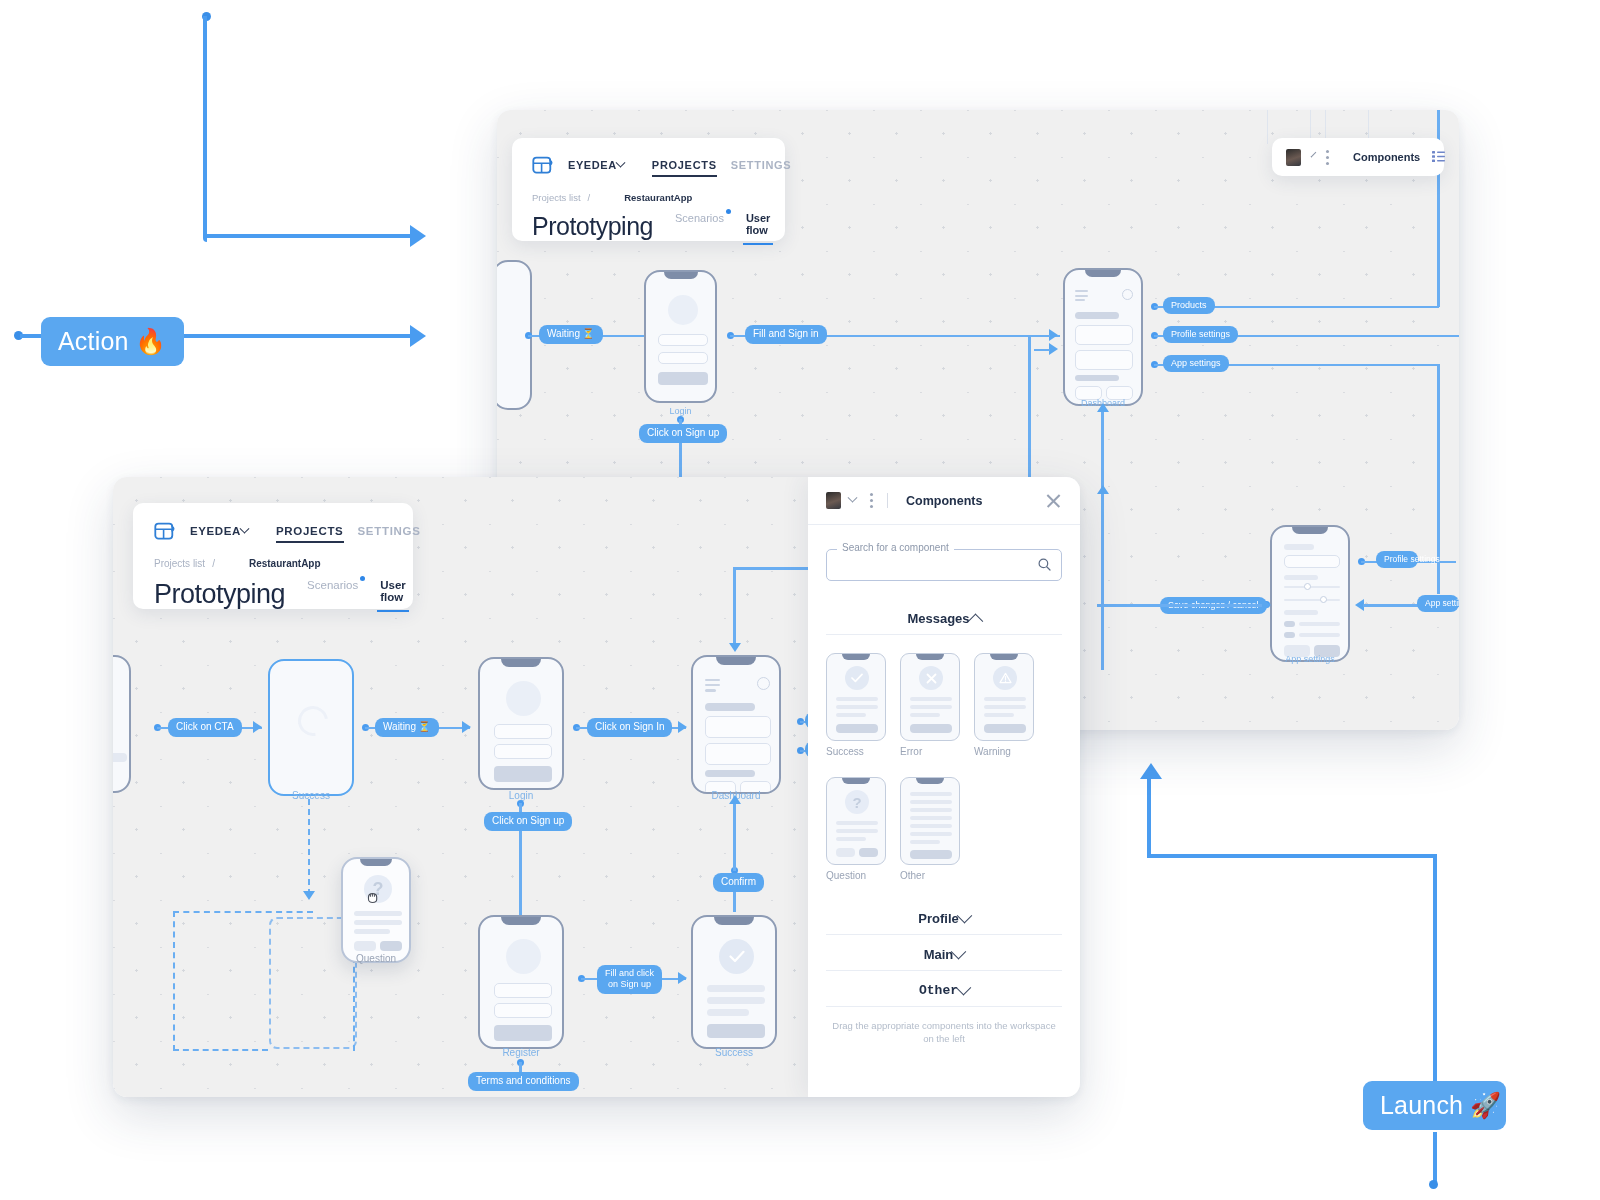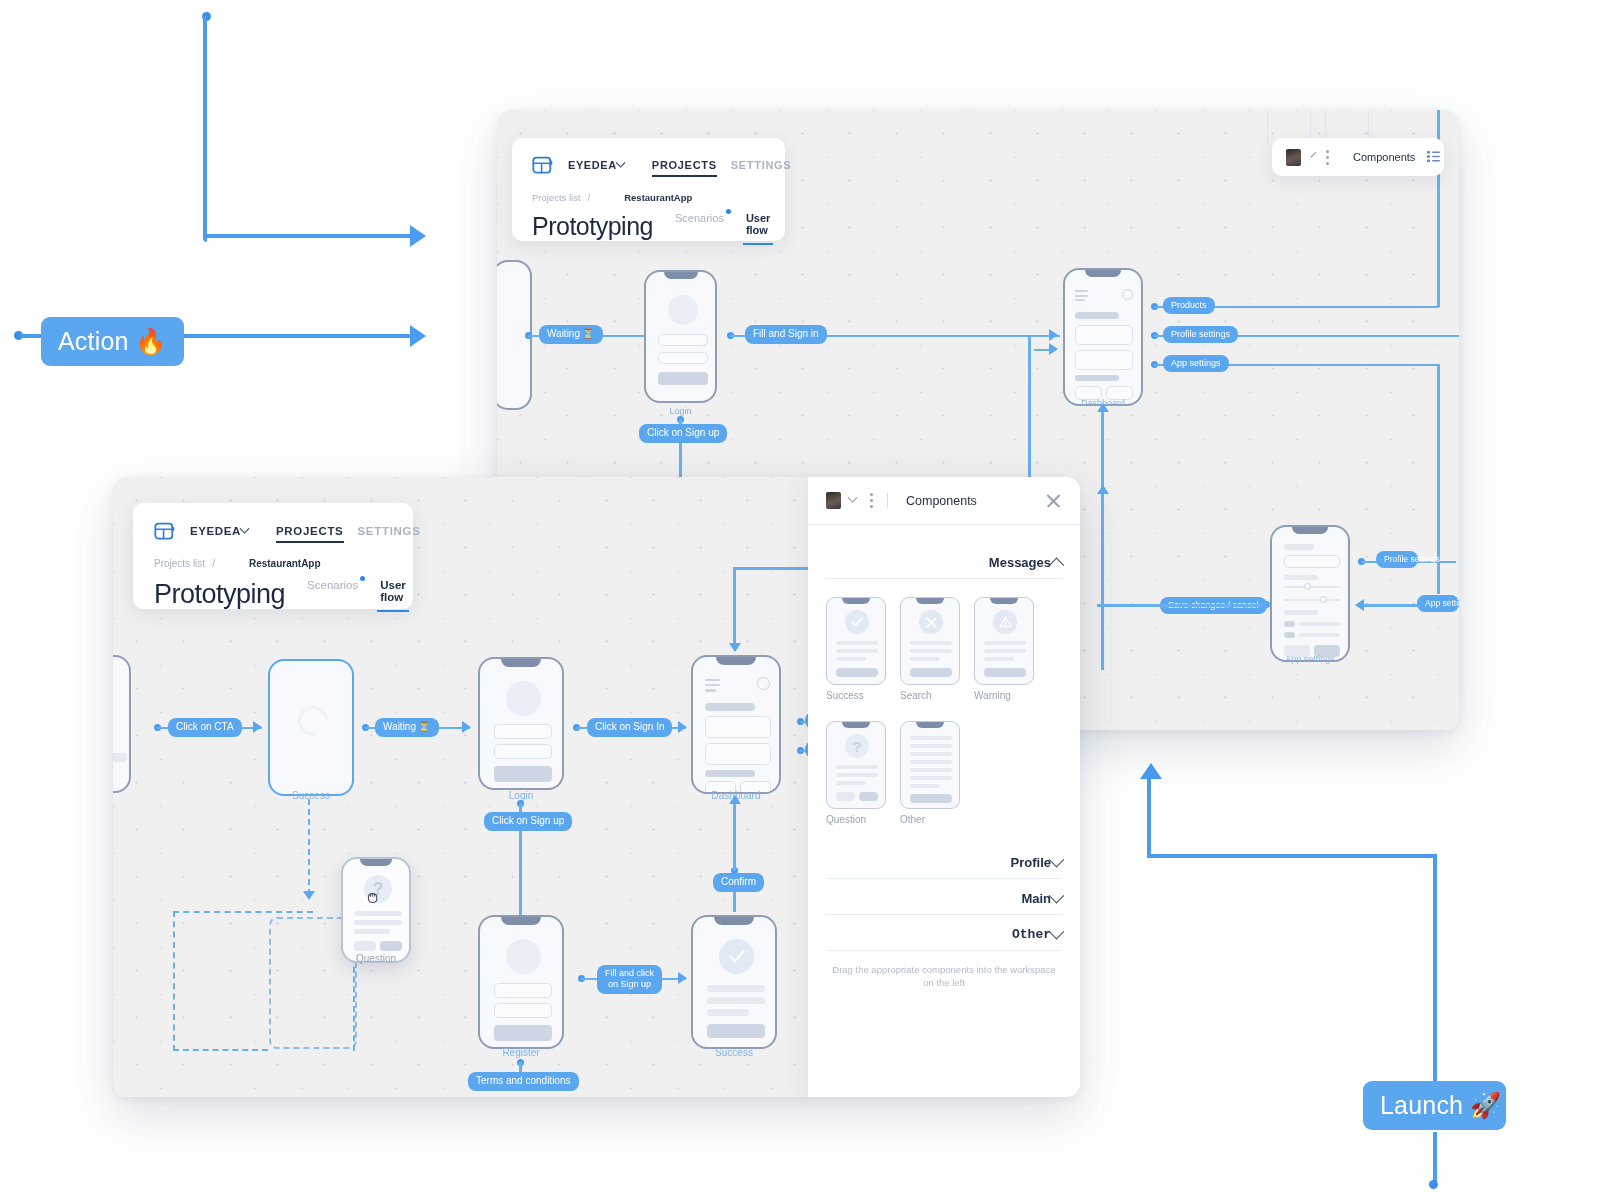--- a/index.html
+++ b/index.html
@@ -106,32 +106,32 @@
   .dash-h { position: absolute; height: 0; border-top: 2px dashed #6aaef2; }
   .dash-v { position: absolute; width: 0; border-left: 2px dashed #6aaef2; }
   .dropzone { position: absolute; border: 2px dashed #8dbdf0; border-radius: 8px; }
 
   
   .panel { position: absolute; background: #fff; display: flex; flex-direction: column; }
   .panel-hd { display: flex; align-items: center; gap: 14px; border-bottom: 1px solid #e9edf4; }
   .thumb { width: 15px; height: 17px; background: linear-gradient(160deg,#2b2b2b,#6b5a52 55%,#35383f); border-radius: 2px; flex: none; }
   .kebab { display: flex; flex-direction: column; gap: 3px; }
   .kebab i { width: 3px; height: 3px; border-radius: 50%; background: #9aa4b6; display: block; }
-  .panel-title { color: #223049; font-weight: 400; }
+  .panel-title { color: #223049; font-weight: 700; }
   .x-close { position: relative; width: 17px; height: 17px; }
   .x-close::before, .x-close::after { content: ""; position: absolute; left: 0; top: 8px; width: 17px; height: 1.6px; background: #98a2b4; }
   .x-close::before { transform: rotate(45deg); } .x-close::after { transform: rotate(-45deg); }
 
   .search-wrap { position: relative; }
   .search-box { width: 100%; height: 32px; border: 1px solid #b9c6de; border-radius: 5px; background: #fff; }
   .search-lbl { position: absolute; top: -7px; left: 11px; background: #fff; padding: 0 5px; font-size: 10px; color: #8d98ab; }
   .search-ico { position: absolute; right: 11px; top: 9px; width: 13px; height: 13px; }
   .search-ico svg { display: block; }
 
-  .sec-hd { display: flex; align-items: center; justify-content: flex-end; border-bottom: 1px solid #e9edf4; padding-bottom: 8px; }
+  .sec-hd { display: flex; align-items: center; justify-content: center; border-bottom: 1px solid #e9edf4; padding-bottom: 8px; }
   .sec-hd span.t { color: #223049; font-weight: 700; font-size: 13px; }
   .chev { width: 11px; height: 11px; border-right: 1.8px solid #3d4a63; border-bottom: 1.8px solid #3d4a63; }
   .chev.dn { transform: rotate(45deg) translate(-2px,-2px); }
   .chev.up { transform: rotate(-135deg) translate(-2px,-2px); }
 
   .grid { display: flex; flex-wrap: wrap; gap: 14px; }
   .ccard { width: 60px; }
   .cmini { position: relative; width: 60px; height: 88px; background: #f7f9fc; border: 1.4px solid #c3cddd; border-radius: 9px; overflow: hidden; }
   .cname { margin-top: 5px; font-size: 10px; color: #9aa4b6; }
   .hint { font-size: 9.5px; color: #b3bcca; line-height: 1.4; text-align: center; }
@@ -501,20 +501,32 @@
         <span class="kebab">
             <i></i>
             <i></i>
             <i></i>
           </span>
         <span class="vsep" style="height:15px;"></span>
         <span class="panel-title" style="font-size:12.5px; flex:1; text-align:left; margin-left:4px;">Components</span>
         <span class="x-close"></span>
       </div>
 
+      <div style="padding:24px 18px 0;">
+        <div class="search-wrap">
+          <input class="search-box" style="padding: 0px 32px 0px 11px; font-family: &quot;Liberation Sans&quot;, sans-serif; font-size: 11px; color: rgb(43, 57, 82);" value="">
+          <span class="search-lbl">Search for a component</span>
+          <span class="search-ico">
+            <svg width="13" height="13" viewBox="0 0 13 13" fill="none">
+                <circle cx="5.4" cy="5.4" r="4.3" stroke="#5c6b84" stroke-width="1.2"></circle>
+                <path d="M8.7 8.8 12 12" stroke="#5c6b84" stroke-width="1.2" stroke-linecap="round"></path>
+              </svg>
+          </span>
+        </div>
+      </div>
 
       <div style="padding:30px 18px 0;">
         <div class="sec-hd">
           <span class="t">Messages</span>
           <i class="chev up"></i>
         </div>
         <div class="grid" style="margin-top:18px;">
 
           <div class="ccard">
             <div class="cmini">
@@ -538,21 +550,21 @@
               <div class="ico-circ" style="left:18px; top:12px; width:24px; height:24px;">
                 <svg width="11" height="11" viewBox="0 0 11 11">
                     <path d="M1.5 1.5 L9.5 9.5 M9.5 1.5 L1.5 9.5" stroke="#fff" stroke-width="1.8" stroke-linecap="round"></path>
                   </svg>
               </div>
               <div class="bar" style="left:9px; top:43px; width:42px; height:4px;"></div>
               <div class="bar" style="left:9px; top:51px; width:42px; height:4px;"></div>
               <div class="bar" style="left:9px; top:59px; width:30px; height:4px;"></div>
               <div class="bar dk" style="left:9px; top:70px; width:42px; height:9px;"></div>
             </div>
-            <div class="cname">Search</div>
+            <div class="cname">Error</div>
           </div>
 
           <div class="ccard">
             <div class="cmini">
               <div class="notch" style="top:0; width:28px; height:6px;"></div>
               <div class="ico-circ" style="left:18px; top:12px; width:24px; height:24px;">
                 <svg width="13" height="12" viewBox="0 0 13 12">
                     <path d="M6.5 1.4 L12 10.6 H1z" fill="none" stroke="#fff" stroke-width="1.2" stroke-linejoin="round"></path>
                     <path d="M6.5 4.7v3" stroke="#fff" stroke-width="1.2" stroke-linecap="round"></path>
                     <circle cx="6.5" cy="9.2" r=".7" fill="#fff"></circle>

